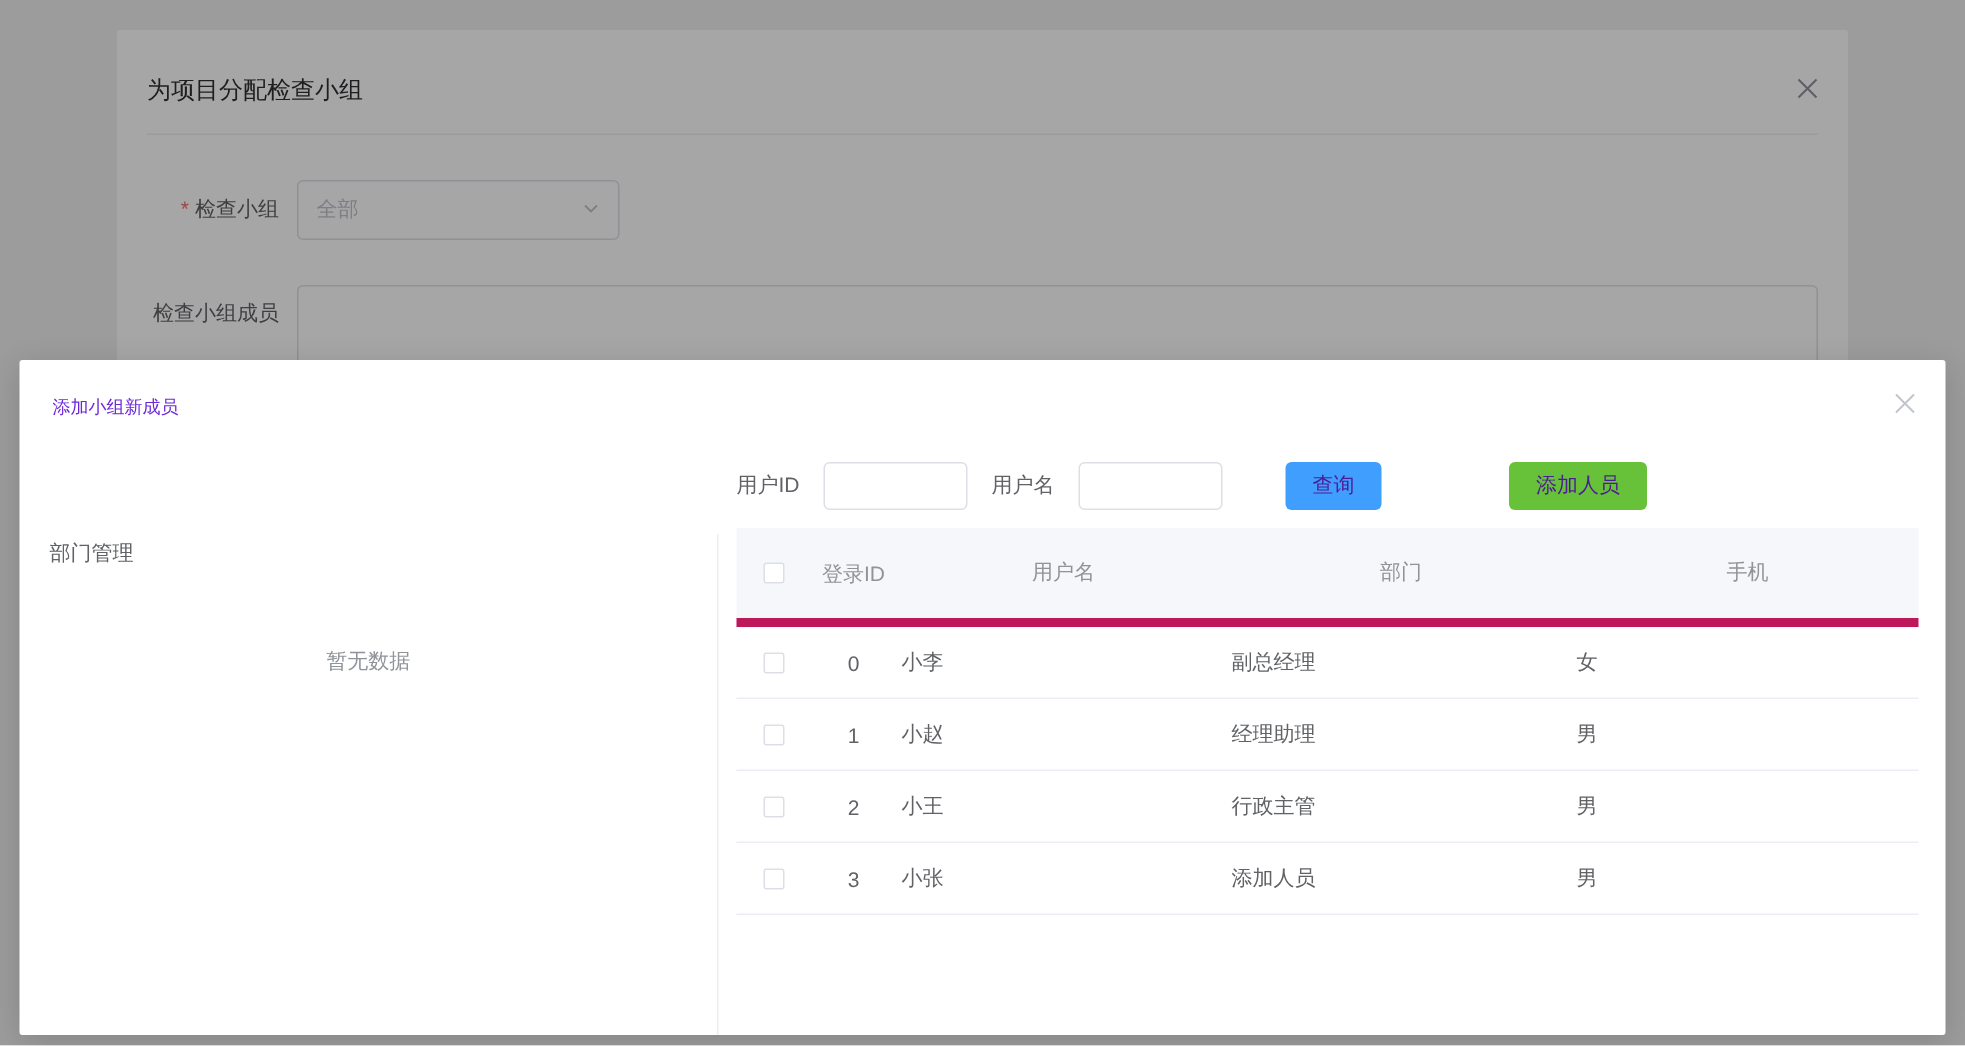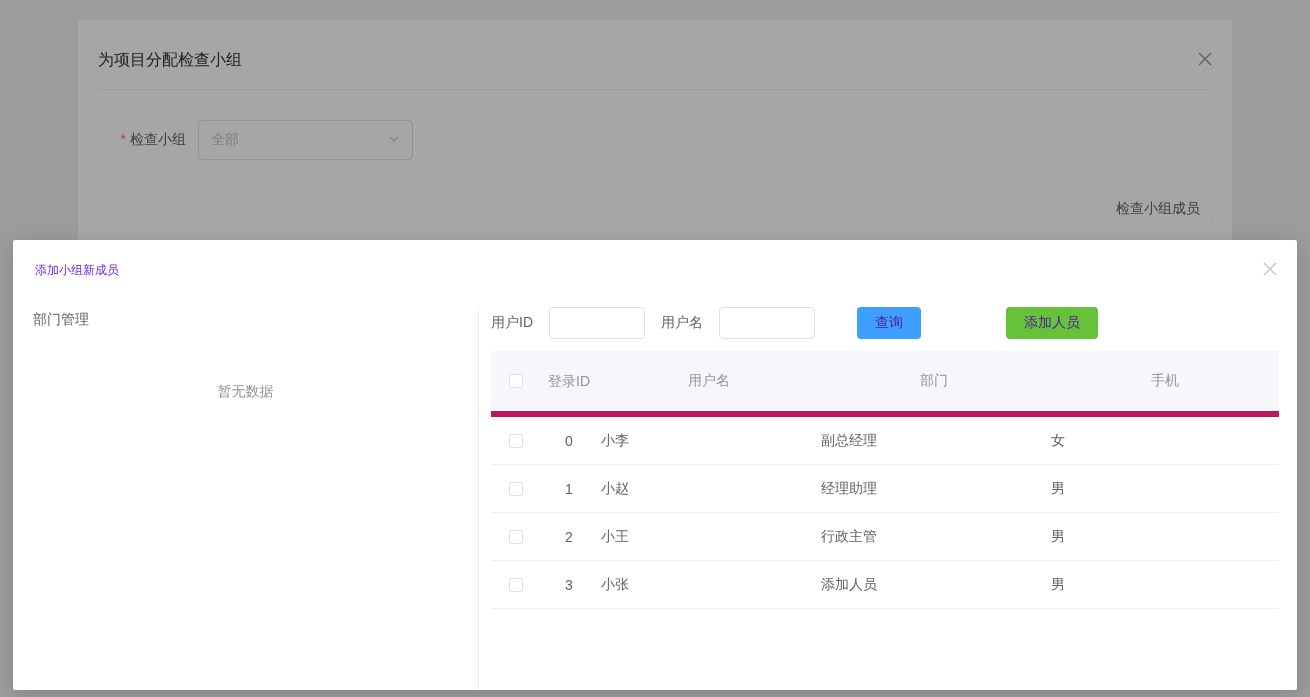--- a/index.html
+++ b/index.html
@@ -78,23 +78,22 @@
   padding: 0 12px;
   color: #c0c4cc;
   background: #fff;
   gap: 33px;
 }
 .bg-select .chev {
   color: #c0c4cc;
 }
 .bg-textarea-row {
   display: flex;
-  align-items: flex-end;
+  align-items: flex-start;
   padding-top: 22px;
-  flex-direction: column;
 }
 .bg-textarea-row .label {
   width: 100px;
   text-align: right;
   padding-right: 12px;
   padding-top: 10px;
   color: #606266;
 }
 .bg-textarea {
   flex: 1;
@@ -140,20 +139,21 @@
 .modal-body {
   display: flex;
   flex: 1;
   padding: 10px 18px 0 18px;
 }
 
 .left-pane {
   width: 448px;
   border-right: 1px solid #ebeef5;
   padding-right: 18px;
+  margin-top: 48px;
 }
 .left-pane-title {
   color: #606266;
   font-size: 14px;
   padding: 4px 0 6px 2px;
 }
 .left-empty {
   text-align: center;
   color: #909399;
   padding-top: 48px;

